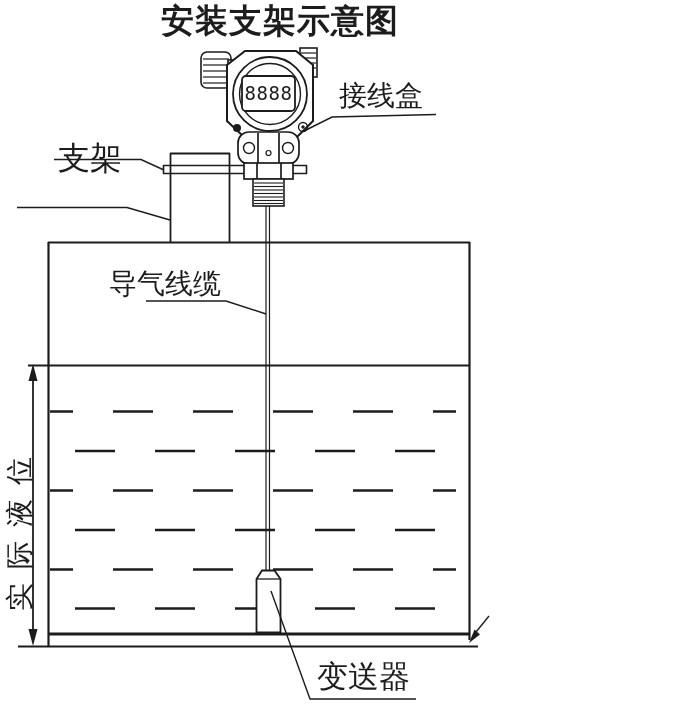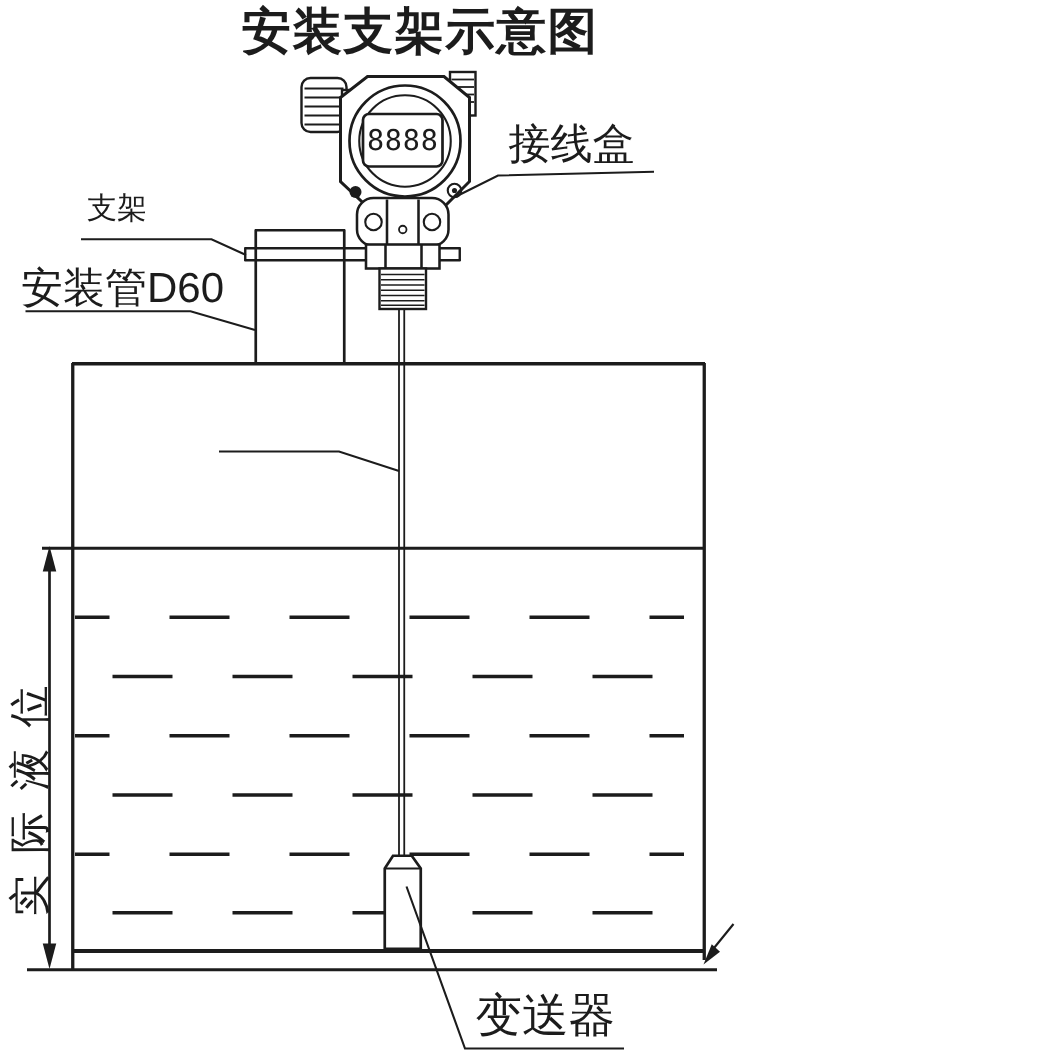--- a/index.html
+++ b/index.html
@@ -17,21 +17,21 @@
     color:#1c1c1c;
     white-space:nowrap;
     line-height:1.1;
     font-weight:500;
   }
   .title{
     left:150px;top:3px;width:260px;
     font-size:33px;text-align:center;letter-spacing:1px;font-weight:600;
   }
   .junction{left:339px;top:81px;font-size:28px;}
-  .bracket{left:58px;top:128px;font-size:20px;}
+  .bracket{left:58px;top:141px;font-size:32px;}
   .pipe{left:14px;top:177px;font-size:28px;}
   .aircable{left:109px;top:269px;font-size:28px;}
   .blind{left:492px;top:602px;font-size:27px;}
   .transmitter{left:317px;top:660px;font-size:31px;}
   .level{
     left:-80px;top:512px;width:200px;height:30px;
     font-size:28px;letter-spacing:14px;text-align:center;
     transform:rotate(-90deg);
   }
   svg line, svg path, svg rect, svg circle, svg polyline{vector-effect:none;}
@@ -163,17 +163,17 @@
       <polyline points="271,591 310,699 416,699"></polyline>
 
       <line x1="489" y1="616" x2="476" y2="632"></line>
       <polygon points="469,643 480,634.5 474.5,629.5" fill="#1c1c1c" stroke="none"></polygon>
     </g>
   </svg>
 
   <div class="lbl junction">接线盒</div>
   <div class="lbl title">安装支架示意图</div>
   <div class="lbl bracket">支架</div>
-  <div class="lbl pipe">安装管D60</div>
+  <div class="lbl aircable">导气线缆</div>
   <div class="lbl level">实际液位</div>
   <div class="lbl transmitter">变送器</div>
 
 </div>
 
 </body></html>

